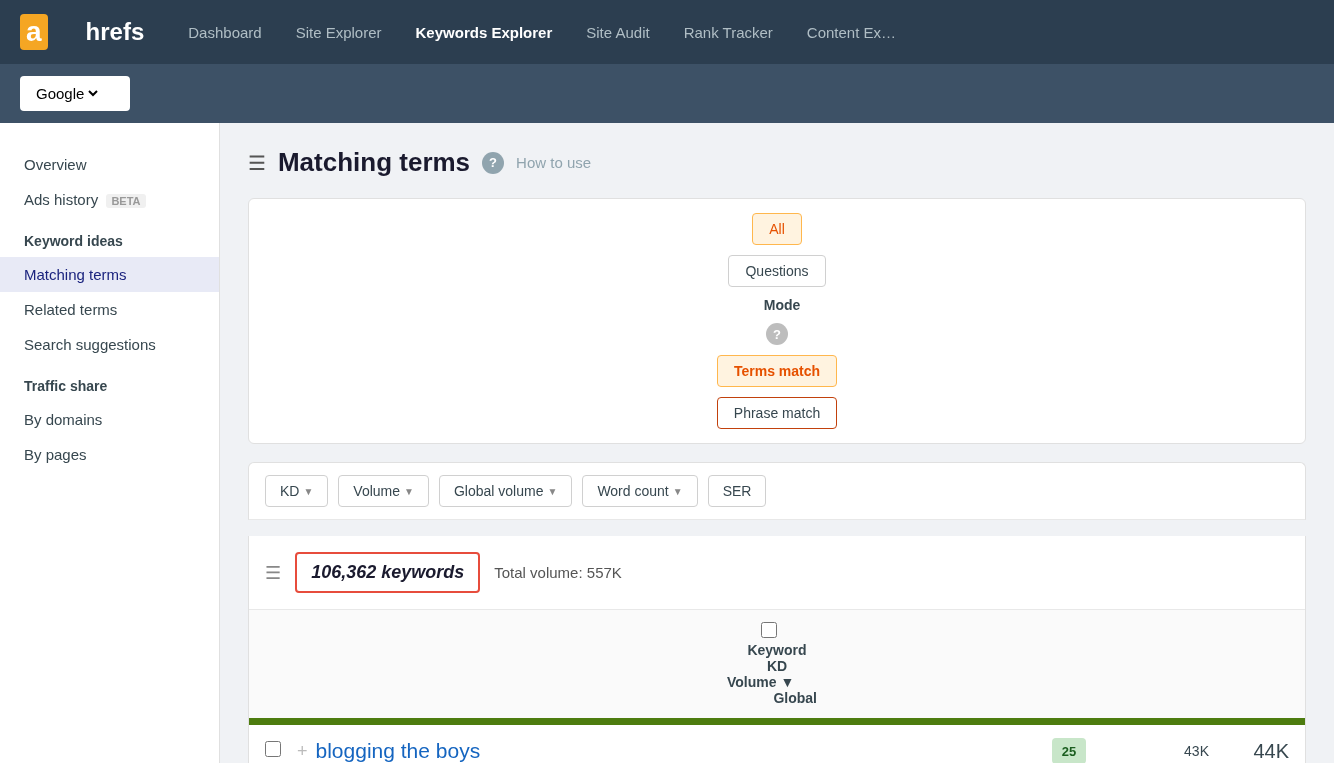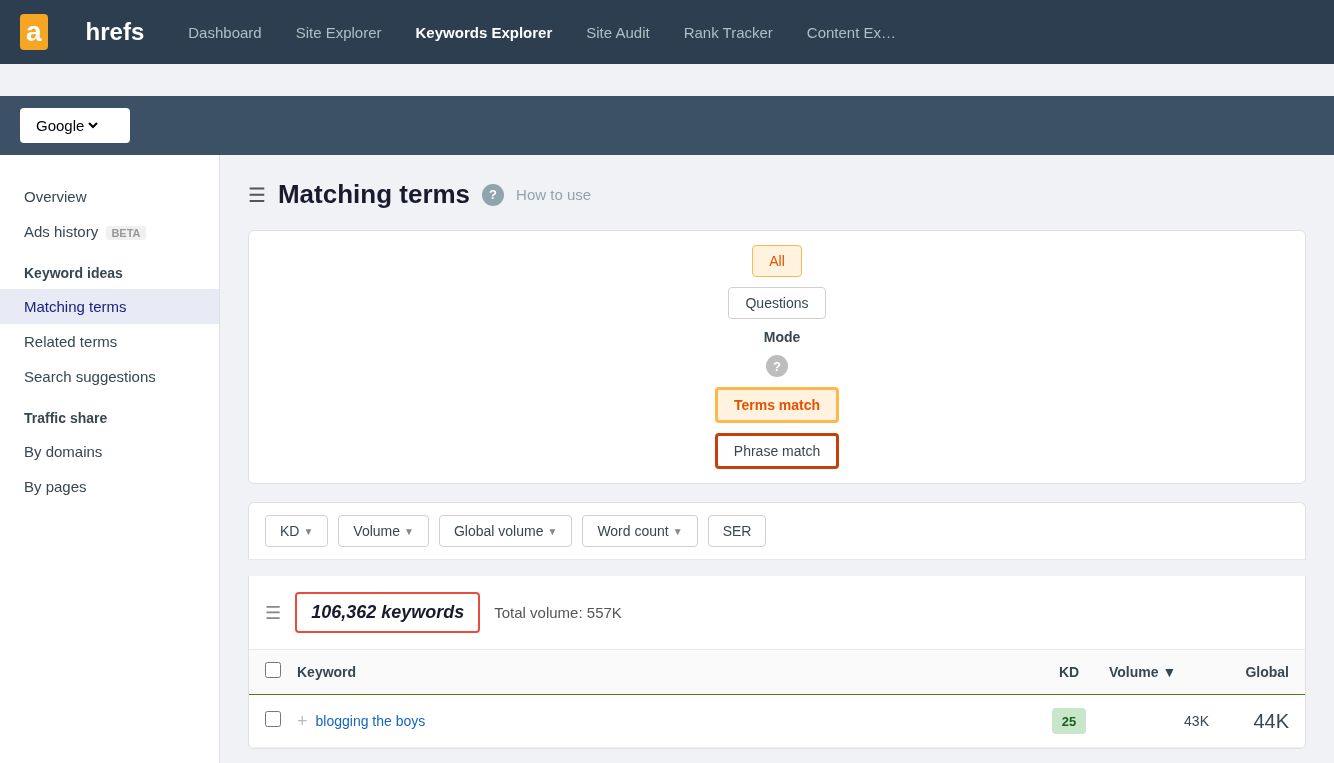--- a/index.html
+++ b/index.html
@@ -48,21 +48,20 @@
     }
     .nav-link.active { color: white; font-weight: 700; }
 
     
     .search-bar {
       background: #3d5166;
       padding: 12px 20px;
       display: flex;
       align-items: center;
       gap: 10px;
-      margin-top: 32px;
     }
     .engine-selector {
       background: white;
       border: none;
       border-radius: 4px;
       padding: 8px 12px;
       font-size: 15px;
       display: flex;
       align-items: center;
       gap: 6px;
@@ -204,21 +203,21 @@
       border-color: #ffb74d;
       color: #e65100;
     }
     .mode-label {
       font-size: 14px;
       font-weight: 700;
       color: #37474f;
       margin-left: 10px;
     }
     .mode-btn {
-      border: 3px solid #c2410c;
+      border: 1px solid #c2410c;
       background: white;
       padding: 7px 16px;
       border-radius: 4px;
       font-size: 14px;
       cursor: pointer;
       color: #37474f;
     }
     .mode-btn.active-orange {
       background: #fff3e0;
       border-color: #ffb74d;
@@ -286,22 +285,23 @@
     .total-volume {
       font-size: 15px;
       color: #555;
     }
 
     
     .table-header {
       display: flex;
       align-items: center;
       padding: 12px 16px;
-      border-bottom: 1px solid #4d7c0f;
+      border-bottom: 7px solid #4d7c0f;
       background: #fafafa;
+      flex-direction: column;
     }
     .th-checkbox {
       width: 32px;
     }
     .th-keyword {
       flex: 1;
       font-size: 14px;
       font-weight: 700;
       color: #37474f;
     }
@@ -339,21 +339,21 @@
     }
     .row-add-btn {
       color: #bbb;
       font-size: 18px;
       cursor: pointer;
       margin-right: 8px;
     }
     .row-keyword-link {
       color: #1565c0;
       text-decoration: none;
-      font-size: 14px;
+      font-size: 21px;
       flex: 1;
     }
     .kd-badge {
       width: 34px;
       height: 26px;
       border-radius: 4px;
       display: flex;
       align-items: center;
       justify-content: center;
       font-size: 13px;

